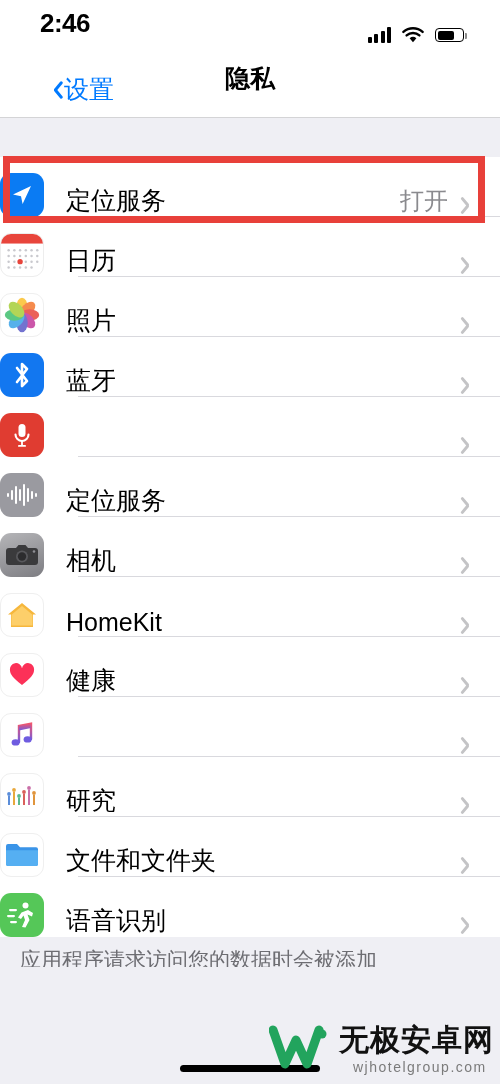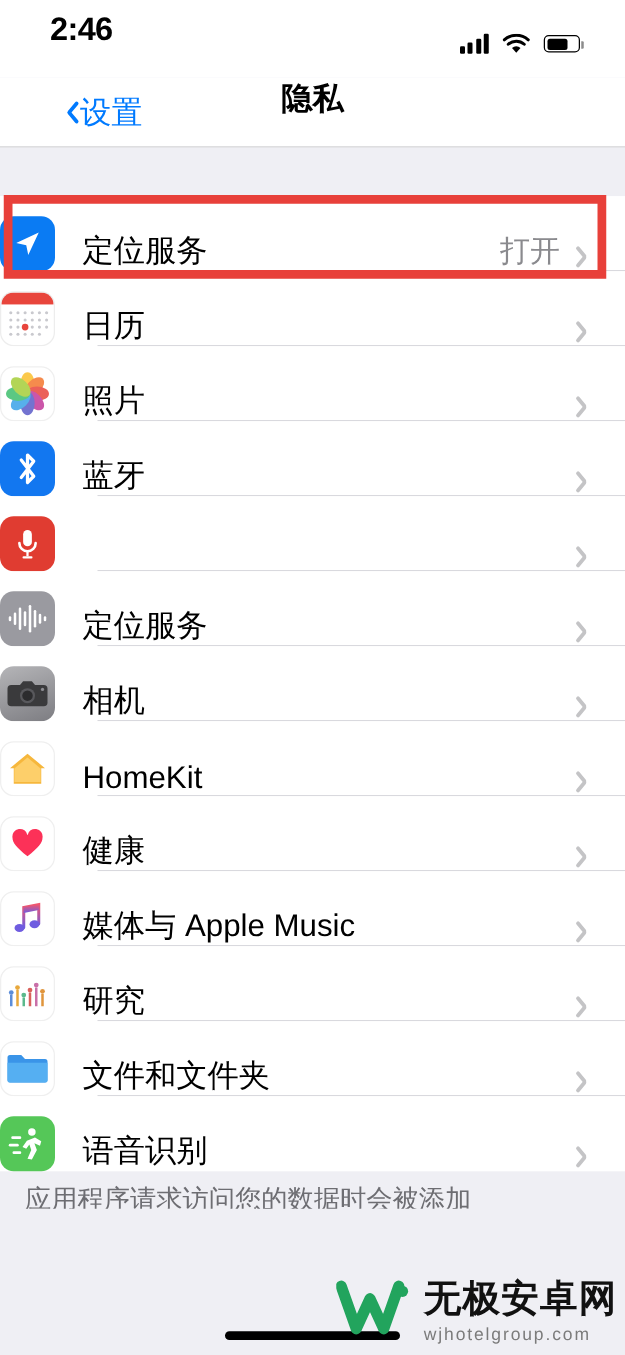--- a/index.html
+++ b/index.html
@@ -145,21 +145,21 @@
     z-index:40;
   }
 
   
   .watermark{
     position:absolute; right:6px; bottom:8px; z-index:45;
     display:flex; align-items:center; gap:8px;
   }
   .wm-text{ display:flex; flex-direction:column; align-items:flex-start; }
   .wm-title{ font-size:30px; font-weight:700; color:#111; letter-spacing:1px; line-height:1; }
-  .wm-sub{ font-size:14px; color:#7B7B7B; letter-spacing:1.5px; margin-top:4px; }
+  .wm-sub{ font-size:14px; color:#7B7B7B; letter-spacing:1.5px; margin-top:4px;margin-left:14px; }
 </style>
 </head>
 <body>
 
 <div class="statusbar">
   <div class="clock">2:46</div>
   <div class="status-right">
     <div class="signal">
       <i></i>
         <i></i>
@@ -379,21 +379,20 @@
               <stop offset="100%" stop-color="#6F5CE0"></stop>
             </linearGradient>
           </defs>
           <path d="M11 21 L11 5 L23 2.6 L23 18" stroke="url(#mg)" stroke-width="2.4" fill="none" stroke-linecap="round"></path>
           <path d="M11 5 L23 2.6 L23 7 L11 9.4 Z" fill="url(#mg)"></path>
           <ellipse cx="7.6" cy="21.4" rx="4" ry="3.2" fill="#6F5CE0"></ellipse>
           <ellipse cx="19.6" cy="18.4" rx="4" ry="3.2" fill="#6F5CE0"></ellipse>
         </svg>
       </div>
     </div>
-    <div class="label">媒体与 Apple Music</div>
     <div class="value"></div>
     <div class="chev"></div>
     <div class="sep"></div>
   </div>
 
   <div class="row">
     <div class="icon-wrap">
       <div class="ic ic-research">
         <svg width="34" height="26" viewBox="0 0 34 26">
           <g>

